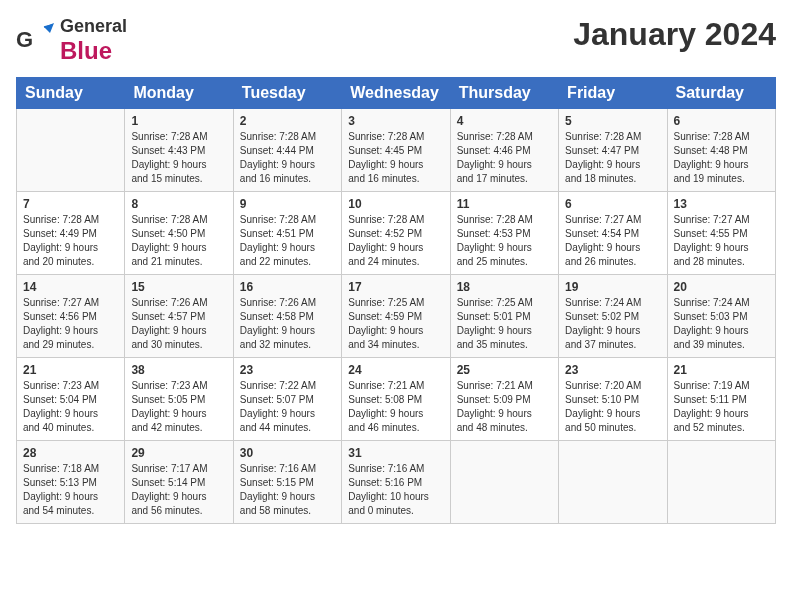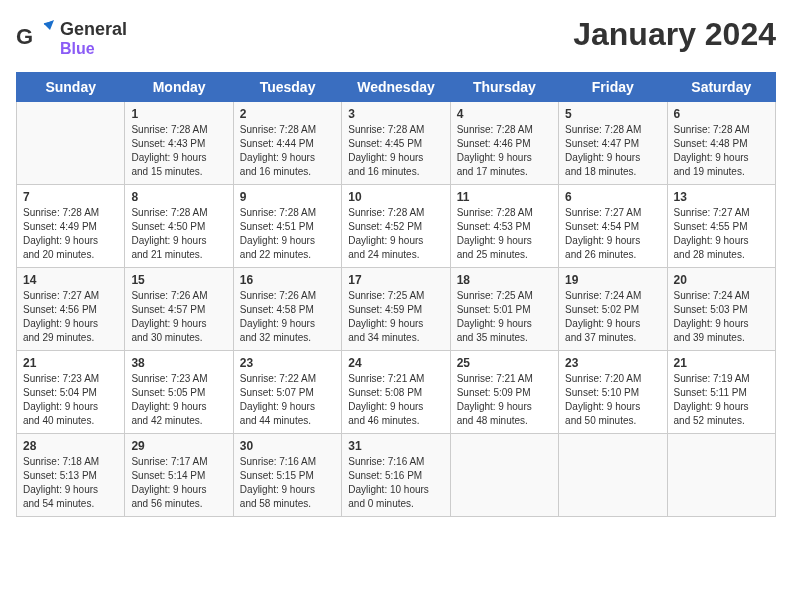--- a/index.html
+++ b/index.html
@@ -21,23 +21,23 @@
       align-items: center;
       gap: 4px;
     }
     .logo-text-general {
       font-size: 18px;
       font-weight: bold;
       color: #333;
       margin-top: 28px;
     }
     .logo-text-blue {
-      font-size: 16px;
+      font-size: 24px;
       font-weight: bold;
-      color: #8b5cf6;
+      color: #be185d;
     }
     .title-block {
       text-align: right;
     }
     .month-title {
       font-size: 32px;
       font-weight: bold;
       color: #333;
       margin-left: 33px;
     }
@@ -45,23 +45,23 @@
       font-size: 15px;
       color: #555;
     }
     table {
       width: 100%;
       border-collapse: collapse;
     }
     thead tr th {
       background: #3a6ec0;
       color: #fff;
-      font-size: 14px;
+      font-size: 16px;
       padding: 6px 8px;
-      text-align: center;
+      text-align: left;
       border: 1px solid #3a6ec0;
     }
     tbody tr td {
       border: 1px solid #ccc;
       vertical-align: top;
       padding: 5px 6px;
       font-size: 10.5px;
       color: #333;
       width: 14.28%;
       min-height: 80px;

